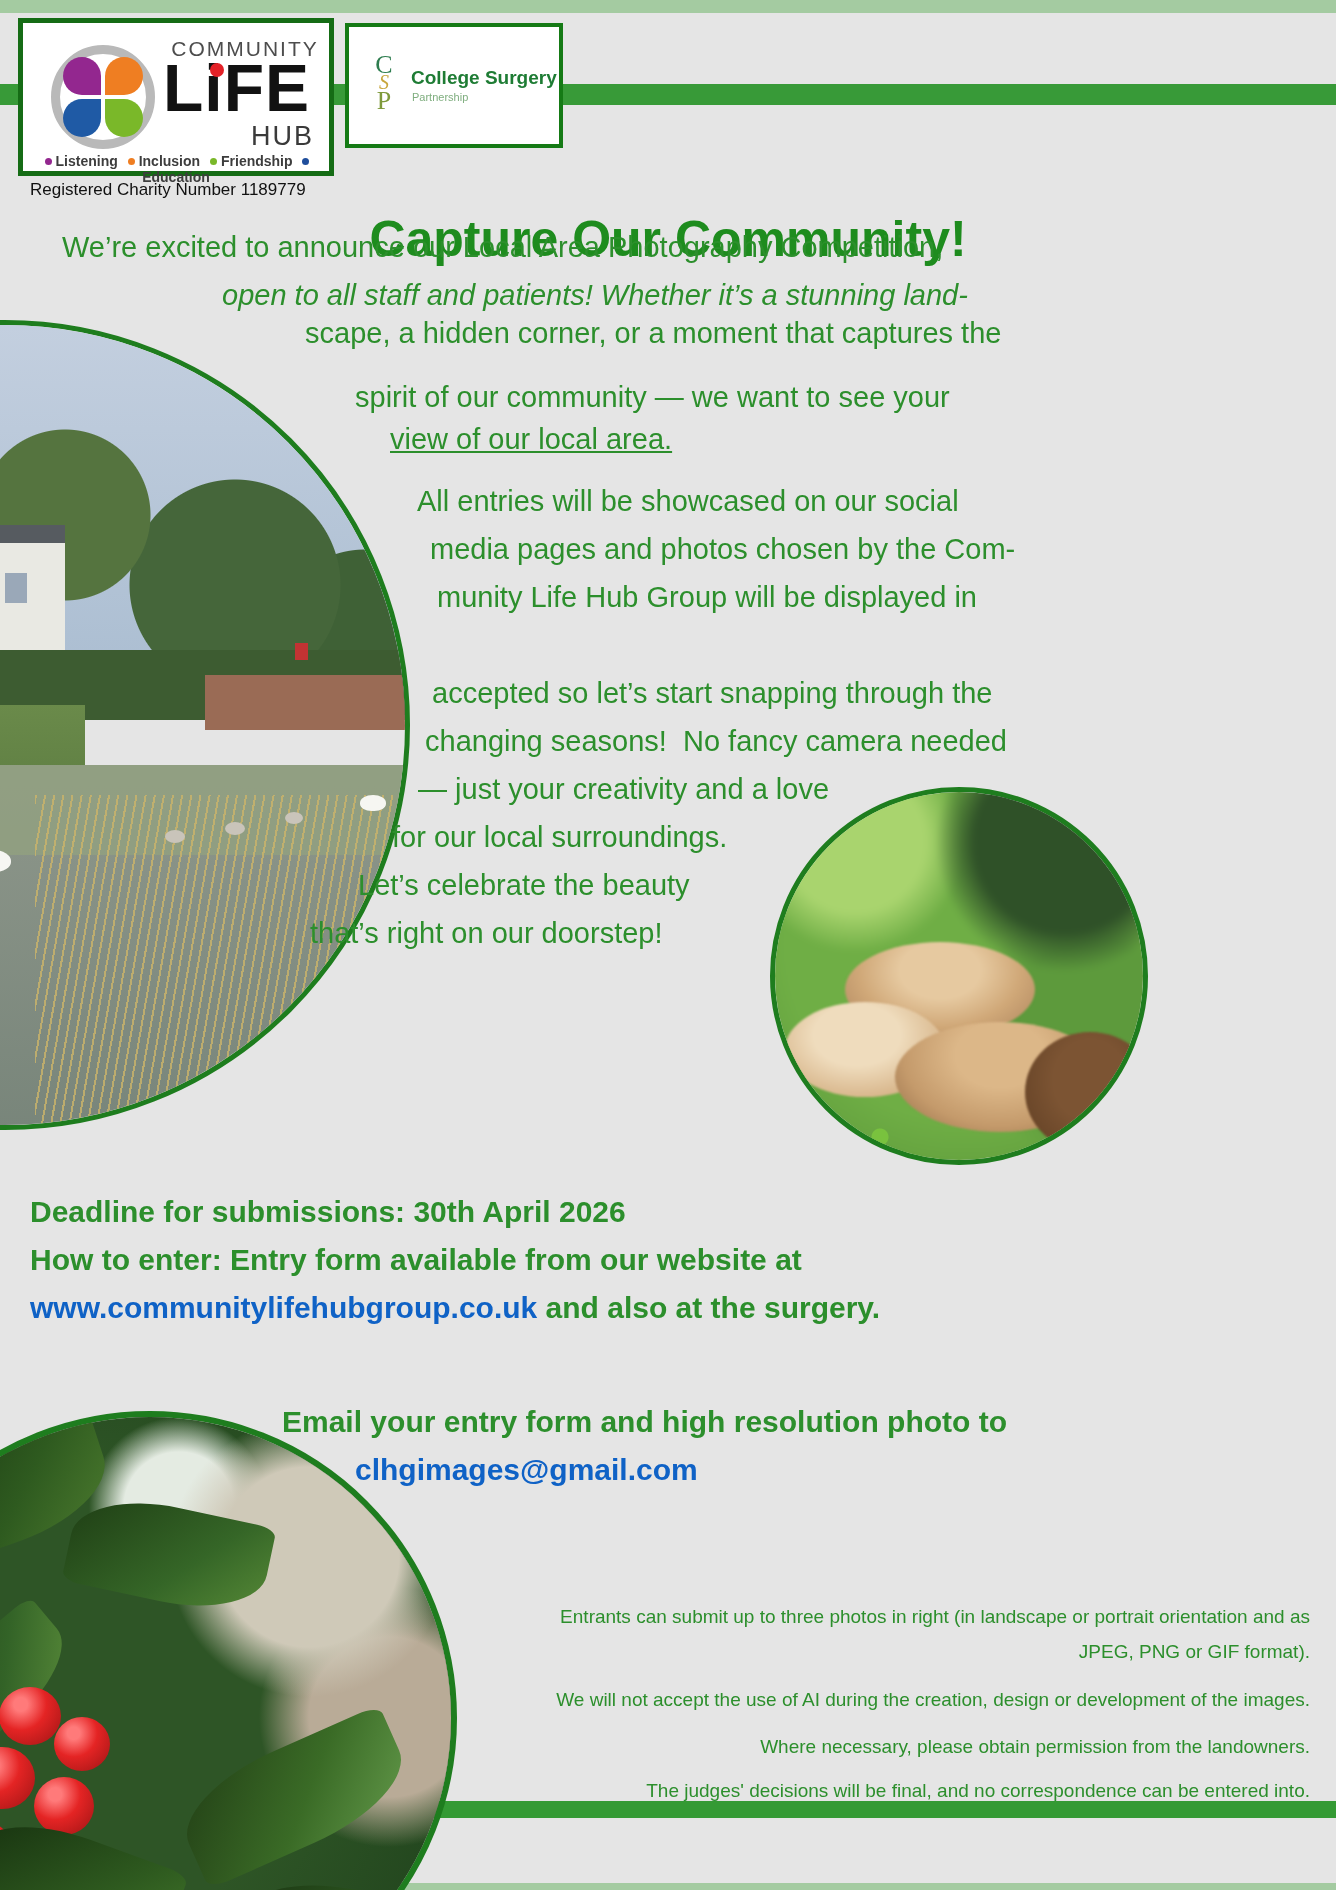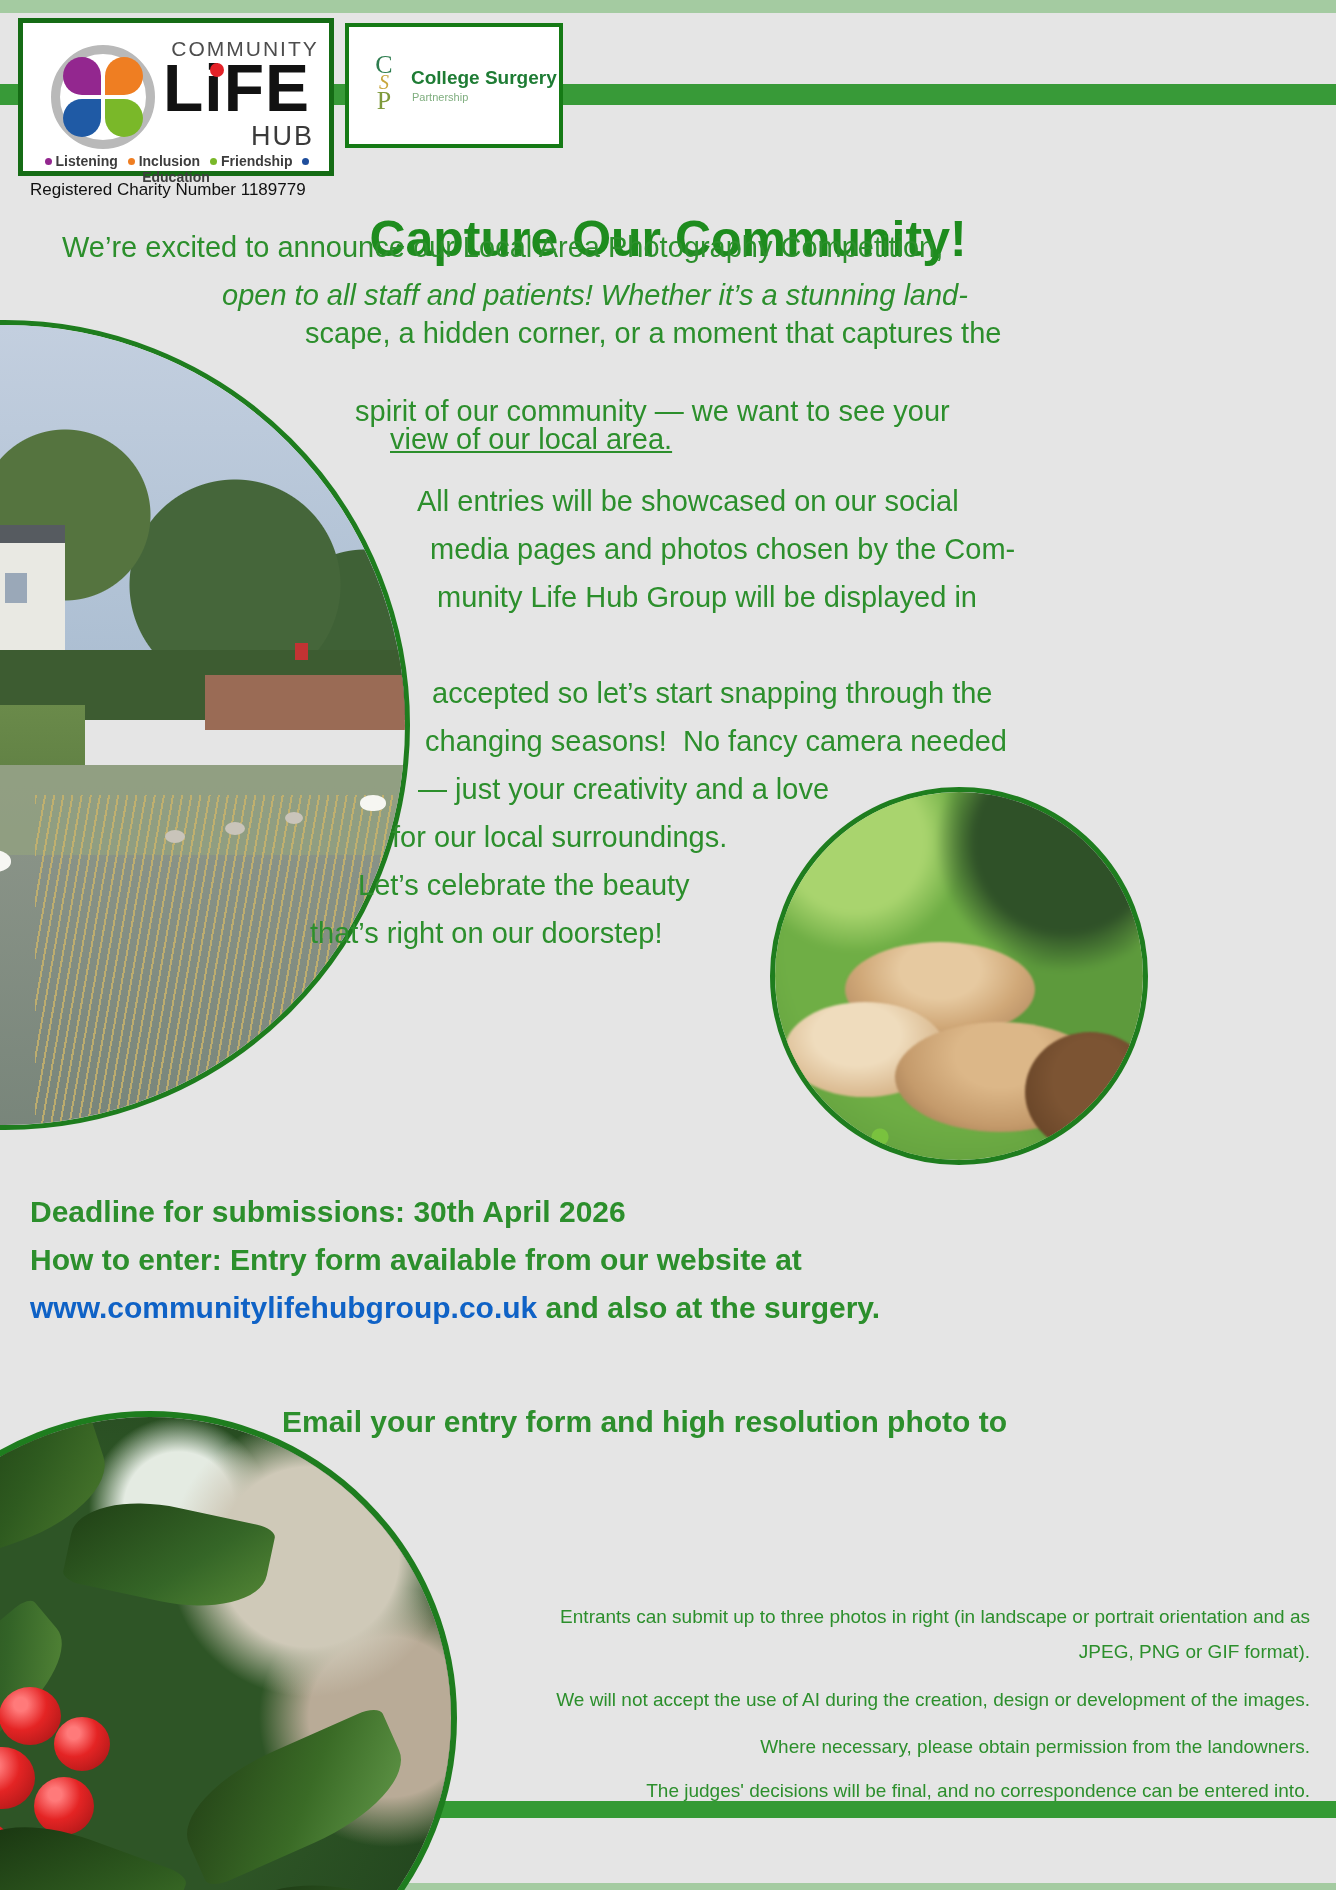--- a/index.html
+++ b/index.html
@@ -44,21 +44,21 @@
   .csp-monogram .m-s{display:block;font-size:20px;color:#c8a63c;font-style:italic;}
   .csp-monogram .m-p{display:block;font-size:26px;color:#7f9a3c;}
   .csp-name{position:absolute;left:62px;top:40px;font-size:19px;font-weight:bold;color:#1e7c34;}
   .csp-sub{position:absolute;left:63px;top:64px;font-size:11px;color:#7fae7f;}
 
   
   .title{position:absolute;left:0;top:210px;width:1336px;text-align:center;
          font-size:50px;font-weight:bold;color:#1e8c1e;z-index:4;}
   .line{position:absolute;white-space:pre;font-size:29px;color:#2c8f2c;z-index:4;line-height:1.2;}
   .l-p1-0{left:62px;top:230px;}  .l-p1-1{left:222px;top:278px;font-style:italic;} .l-p1-2{left:305px;top:310px;margin-top:6px;}
-  .l-p1-3{left:355px;top:394px;} .l-p1-4{left:390px;top:422px;text-decoration:underline;}
+  .l-p1-3{left:355px;top:380px;} .l-p1-4{left:390px;top:422px;text-decoration:underline;}
   .l-p2-0{left:417px;top:484px;} .l-p2-1{left:430px;top:532px;} .l-p2-2{left:437px;top:580px;}
   .l-p2-3{left:440px;top:628px;} .l-p2-4{left:432px;top:676px;} .l-p2-5{left:425px;top:724px;}
   .l-p2-6{left:418px;top:772px;} .l-p2-7{left:392px;top:820px;} .l-p2-8{left:358px;top:868px;}
   .l-p2-9{left:310px;top:916px;}
 
   .bold-line{position:absolute;white-space:pre;font-size:30px;font-weight:bold;color:#2c8f2c;z-index:4;}
   .l-deadline{left:30px;top:1195px;}
   .l-howto{left:30px;top:1243px;}
   .l-url{left:30px;top:1291px;}
   .l-email1{left:250px;top:1405px;margin-left:32px;}
@@ -264,20 +264,21 @@
   <div class="line l-p2-6">— just your creativity and a love</div>
   <div class="line l-p2-7">for our local surroundings.</div>
   <div class="line l-p2-8">Let’s celebrate the beauty</div>
   <div class="line l-p2-9">that’s right on our doorstep!</div>
 
   <div class="bold-line l-deadline">Deadline for submissions: 30th April 2026</div>
   <div class="bold-line l-howto">How to enter: Entry form available from our website at</div>
   <div class="bold-line l-url"><span class="link">www.communitylifehubgroup.co.uk</span><span> and also at the surgery.</span></div>
 
   <div class="bold-line l-email1">Email your entry form and high resolution photo to</div>
+  <div class="bold-line l-email2"><span class="link">clhgimages@gmail.com</span></div>
 
   <div class="rule r0">Entrants can submit up to three photos in right (in landscape or portrait orientation and as</div>
   <div class="rule r1">JPEG, PNG or GIF format).</div>
   <div class="rule r2">We will not accept the use of AI during the creation, design or development of the images.</div>
   <div class="rule r3">Where necessary, please obtain permission from the landowners.</div>
   <div class="rule r4">The judges' decisions will be final, and no correspondence can be entered into.</div>
 
 </div>
 
 </body></html>

